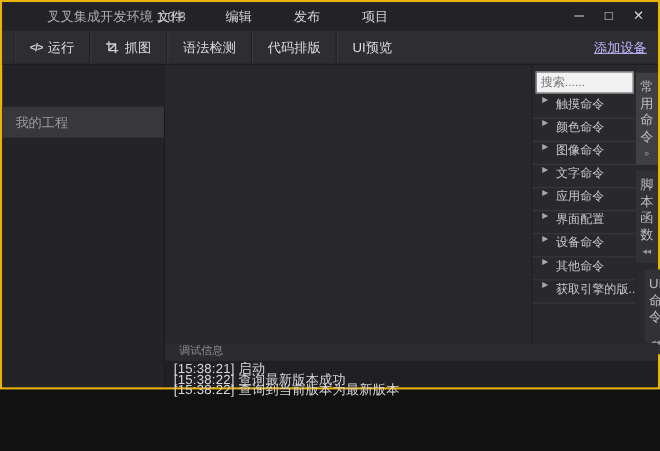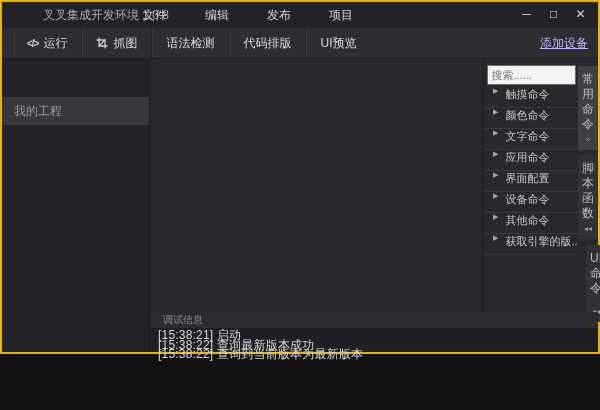--- a/index.html
+++ b/index.html
@@ -174,20 +174,24 @@
     <div class="cmd-row">
       <span class="tri">▶</span>
       <span>触摸命令</span>
     </div>
     <div class="cmd-row">
       <span class="tri">▶</span>
       <span>颜色命令</span>
     </div>
     <div class="cmd-row">
       <span class="tri">▶</span>
+      <span>图像命令</span>
+    </div>
+    <div class="cmd-row">
+      <span class="tri">▶</span>
       <span>文字命令</span>
     </div>
     <div class="cmd-row">
       <span class="tri">▶</span>
       <span>应用命令</span>
     </div>
     <div class="cmd-row">
       <span class="tri">▶</span>
       <span>界面配置</span>
     </div>

